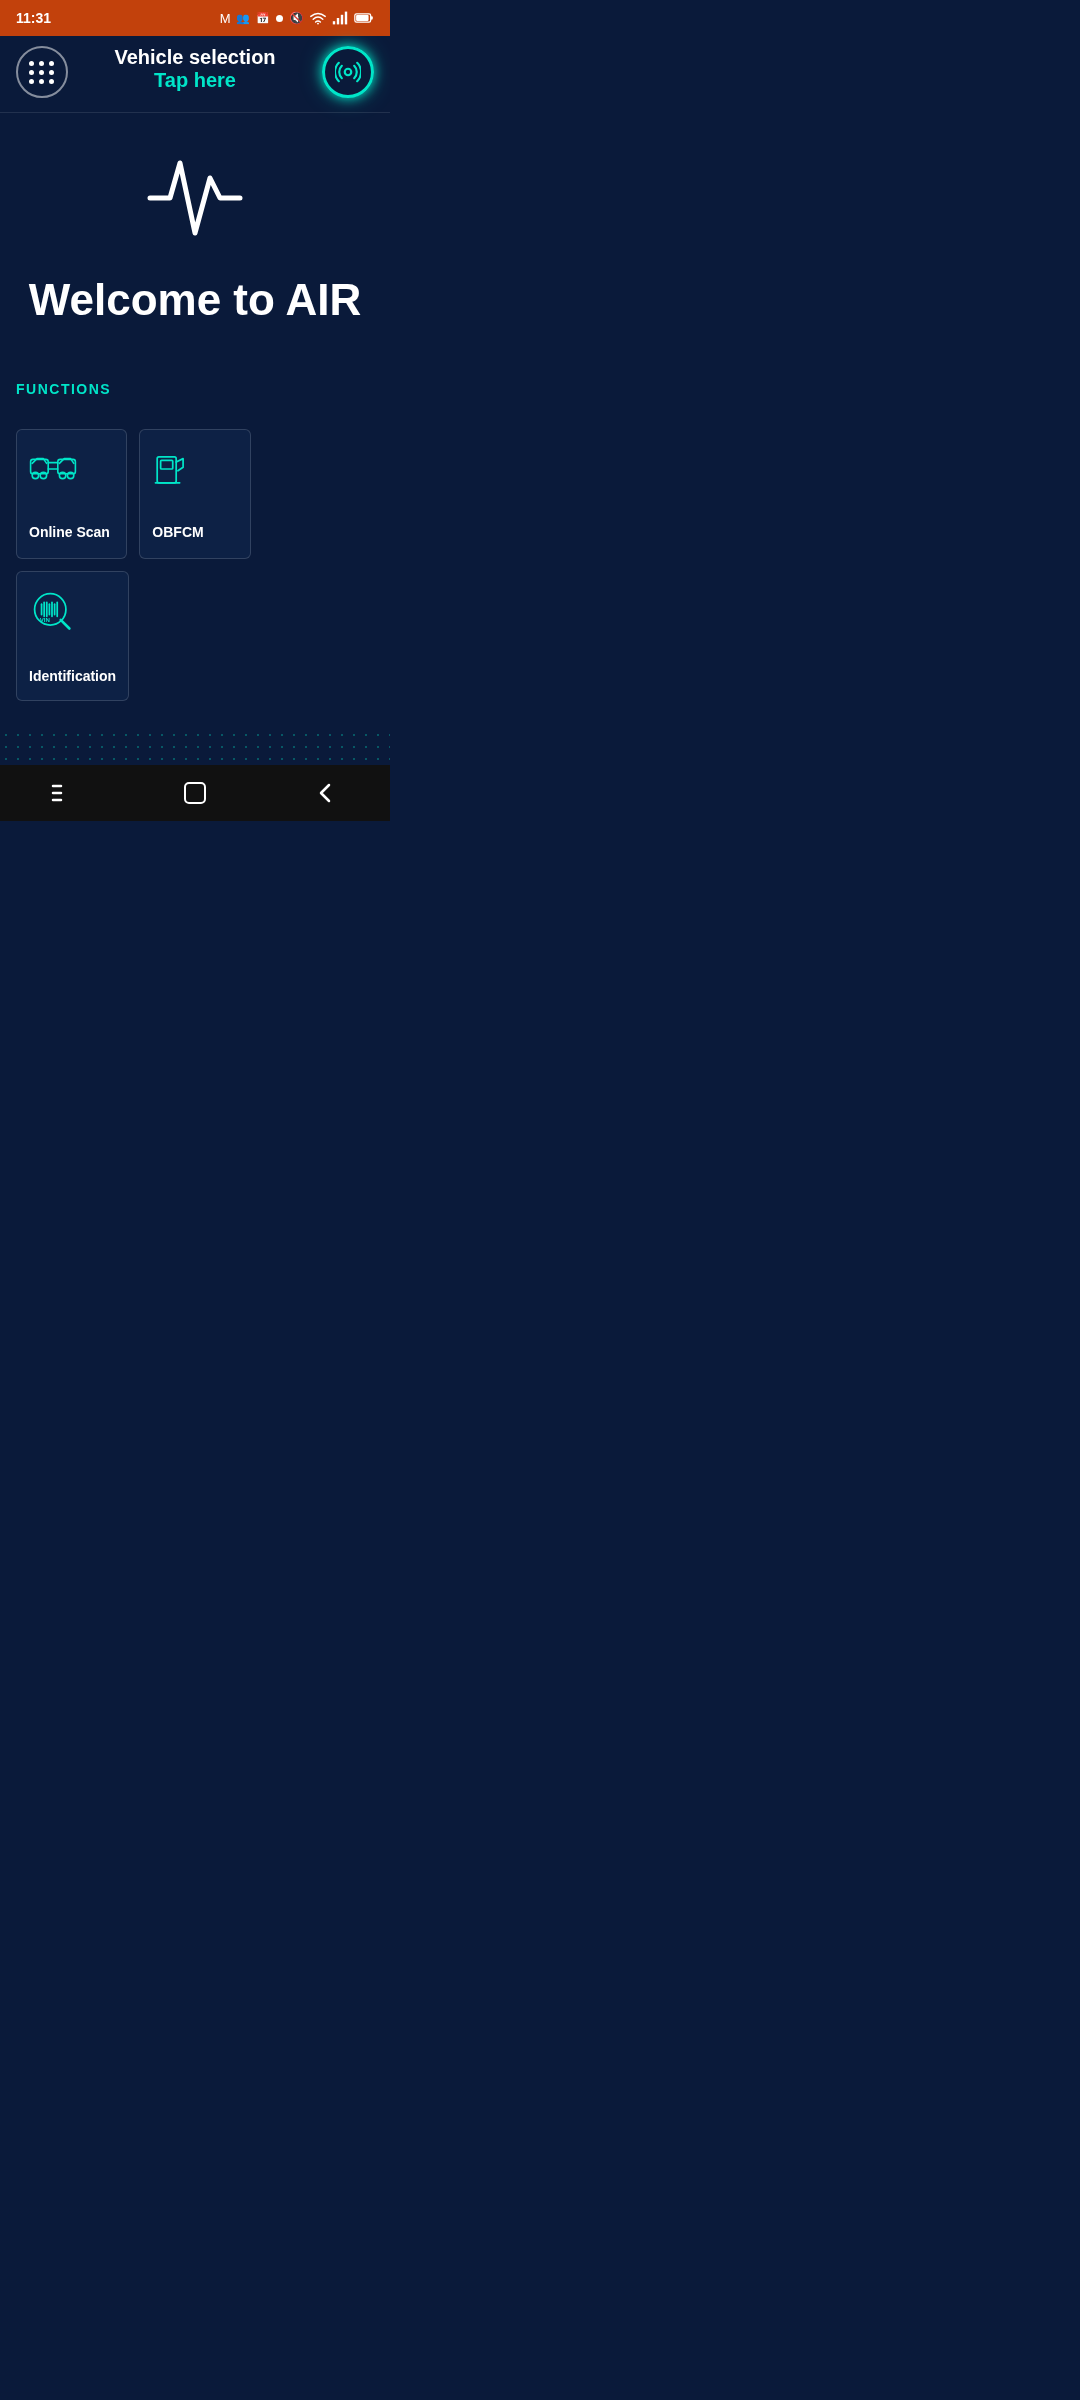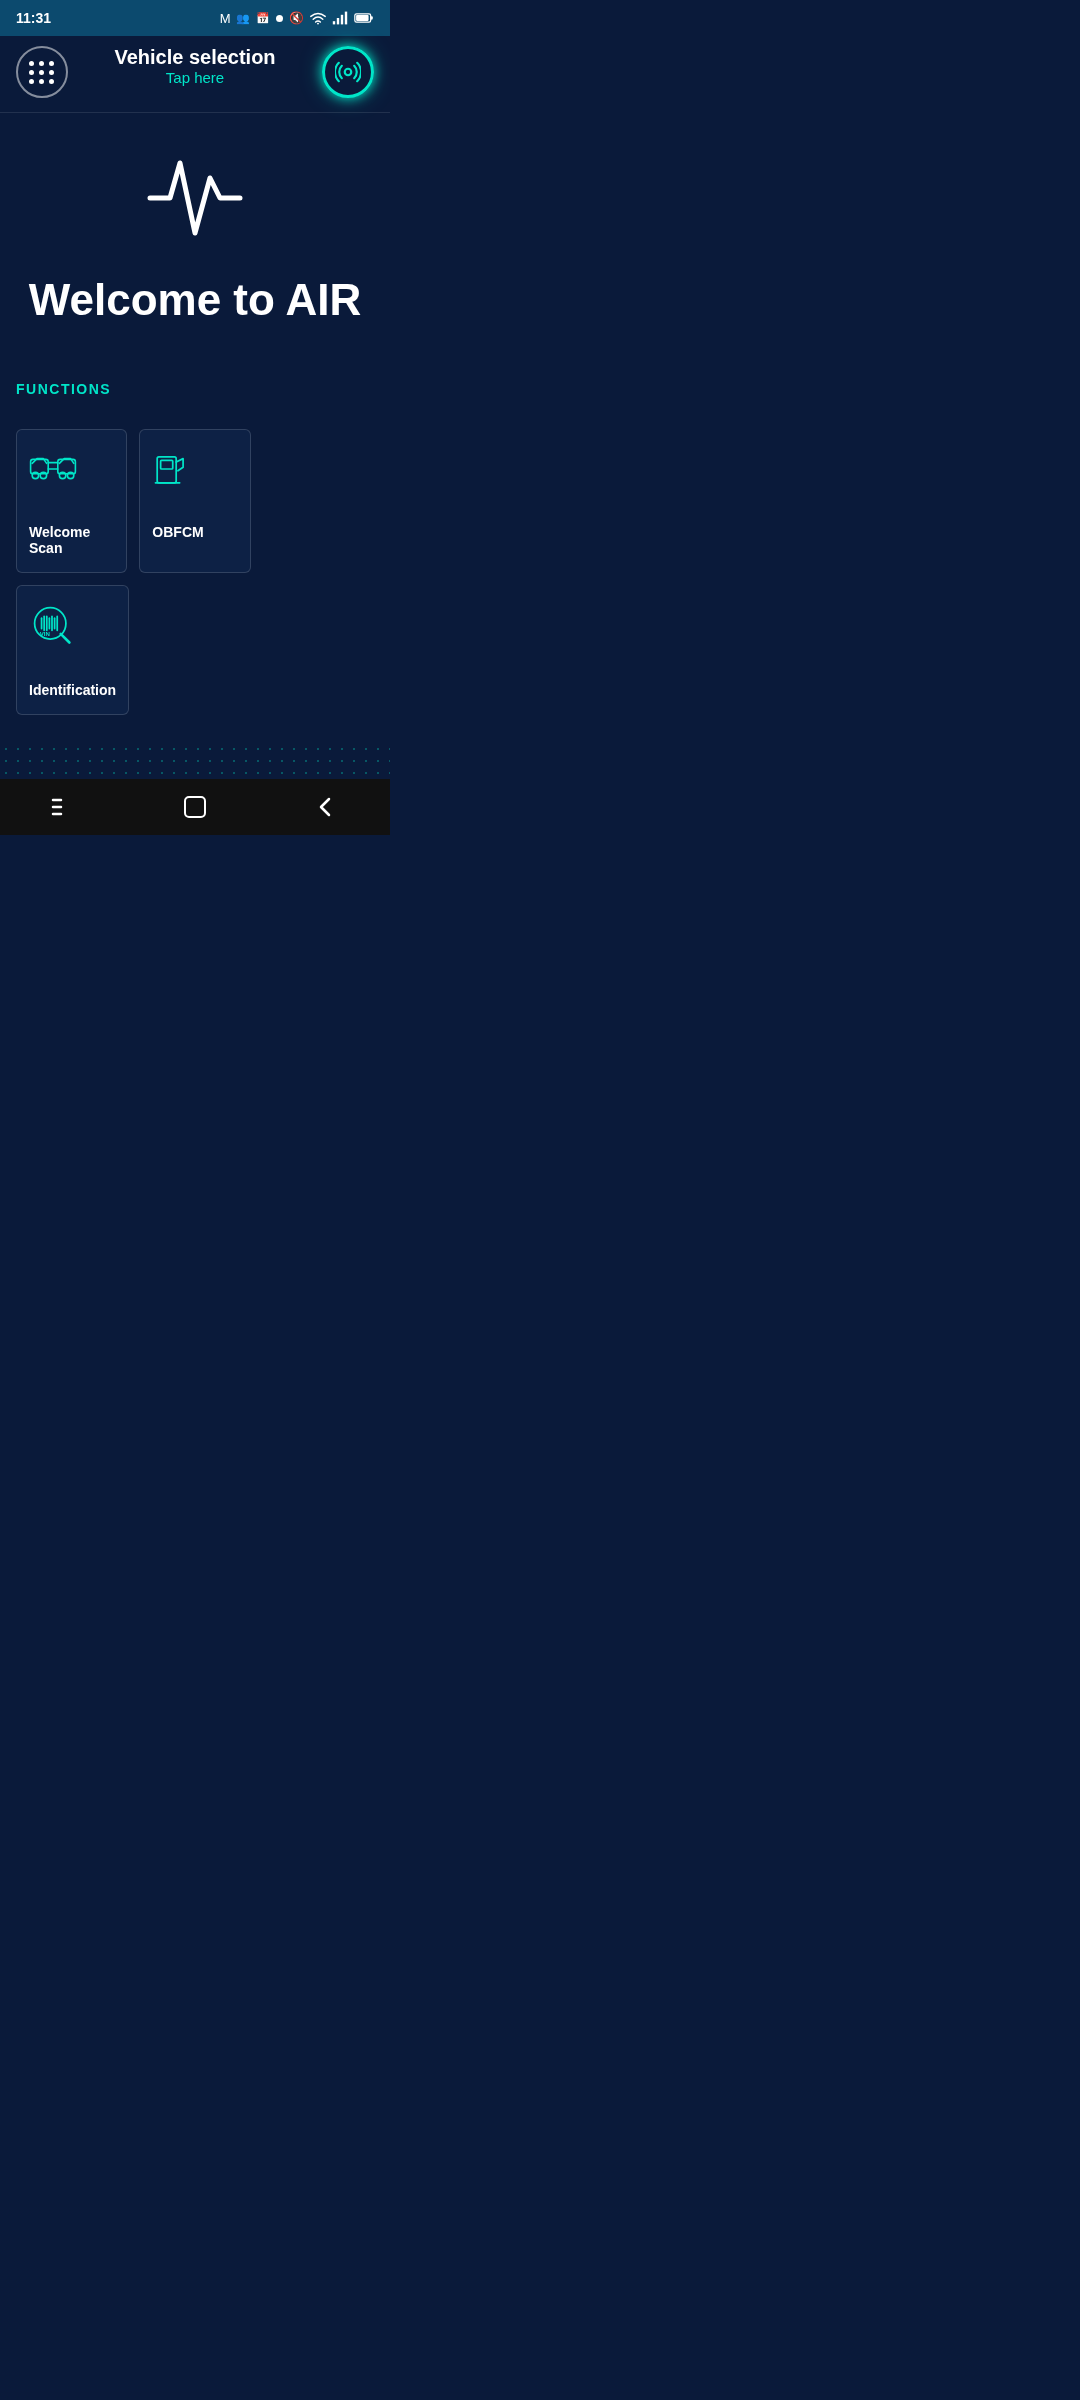--- a/index.html
+++ b/index.html
@@ -13,21 +13,21 @@
       color: white;
       overflow-x: hidden;
     }
 
     
     .status-bar {
       display: flex;
       justify-content: space-between;
       align-items: center;
       padding: 8px 16px;
-      background-color: #0c4a6e;
+      background-color: #c2410c;
       height: 36px;
     }
 
     .status-time {
       font-size: 14px;
       font-weight: bold;
       color: white;
     }
 
     .status-icons {
@@ -86,23 +86,23 @@
       text-align: center;
     }
 
     .header-title {
       font-size: 20px;
       font-weight: 600;
       color: white;
     }
 
     .header-subtitle {
-      font-size: 15px;
+      font-size: 20px;
       color: #00e5c8;
-      font-weight: 400;
+      font-weight: 700;
     }
 
     .scan-btn {
       width: 52px;
       height: 52px;
       border-radius: 50%;
       border: 3px solid #00e5c8;
       display: flex;
       align-items: center;
       justify-content: center;
@@ -327,21 +327,21 @@
 
           <rect x="36" y="10" width="22" height="18" rx="3"></rect>
           <circle cx="42" cy="30" r="4"></circle>
           <circle cx="52" cy="30" r="4"></circle>
           <path d="M38 15 L44 9 L52 9 L56 15"></path>
 
           <line x1="24" y1="14" x2="36" y2="14"></line>
           <line x1="24" y1="22" x2="36" y2="22"></line>
         </svg>
       </div>
-      <span class="function-label">Welcome Scan</span>
+      <span class="function-label">Online Scan</span>
     </div>
 
 
     <div class="function-card">
       <div class="function-icon">
         <svg width="38" height="38" viewBox="0 0 44 44" style="stroke:#00e5c8; stroke-width:2; fill:none;">
 
           <rect x="6" y="8" width="22" height="30" rx="2"></rect>
           <rect x="10" y="12" width="14" height="10" rx="1"></rect>
 

